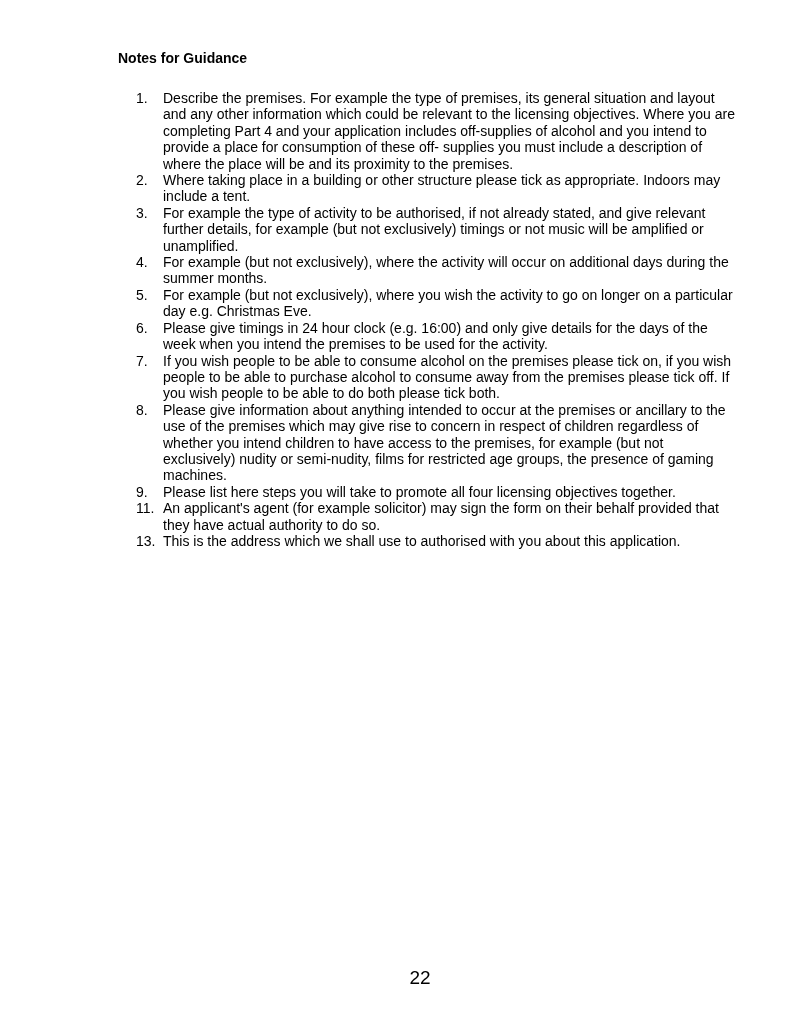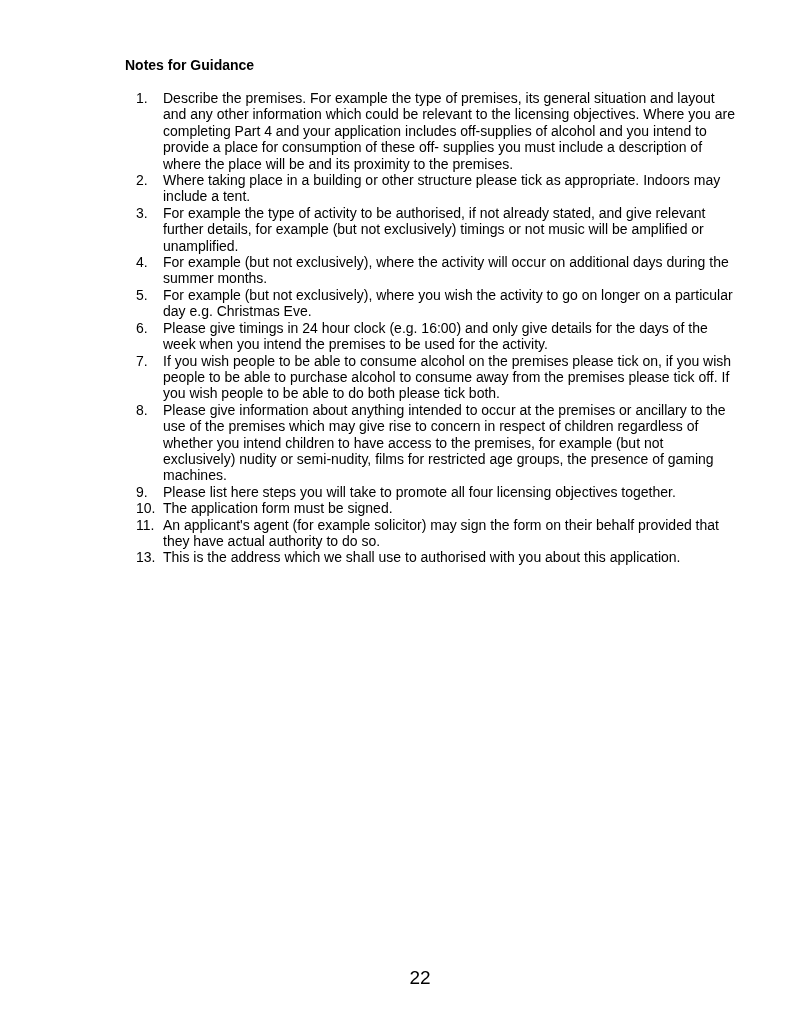--- a/index.html
+++ b/index.html
@@ -15,21 +15,21 @@
     font-family: "Liberation Sans", "DejaVu Sans", sans-serif;
     font-size: 14px;
     line-height: 16.4px;
     color: #000000;
     overflow: hidden;
   }
   .heading {
     position: absolute;
     left: 118px;
     top: 50px;
-    margin: 7px;
+    margin: 0;
     font-size: 14px;
     line-height: 16.4px;
     font-weight: bold;
     color: #000000;
   }
   .notes {
     position: absolute;
     left: 136px;
     top: 90px;
     margin: 0;
@@ -105,24 +105,20 @@
       <li class="note">
         <span class="num">8.</span>
         <span class="txt">Please give information about anything intended to occur at the premises or ancillary to the use of the premises which may give rise to concern in respect of children regardless of whether you intend children to have access to the premises, for example (but not exclusively) nudity or semi-nudity, films for restricted age groups, the presence of gaming machines.</span>
       </li>
 
       <li class="note">
         <span class="num">9.</span>
         <span class="txt">Please list here steps you will take to promote all four licensing objectives together.</span>
       </li>
 
-      <li class="note">
-        <span class="num">10.</span>
-        <span class="txt">The application form must be signed.</span>
-      </li>
 
       <li class="note">
         <span class="num">11.</span>
         <span class="txt">An applicant's agent (for example solicitor) may sign the form on their behalf provided that they have actual authority to do so.</span>
       </li>
 
 
       <li class="note">
         <span class="num">13.</span>
         <span class="txt">This is the address which we shall use to authorised with you about this application.</span>

